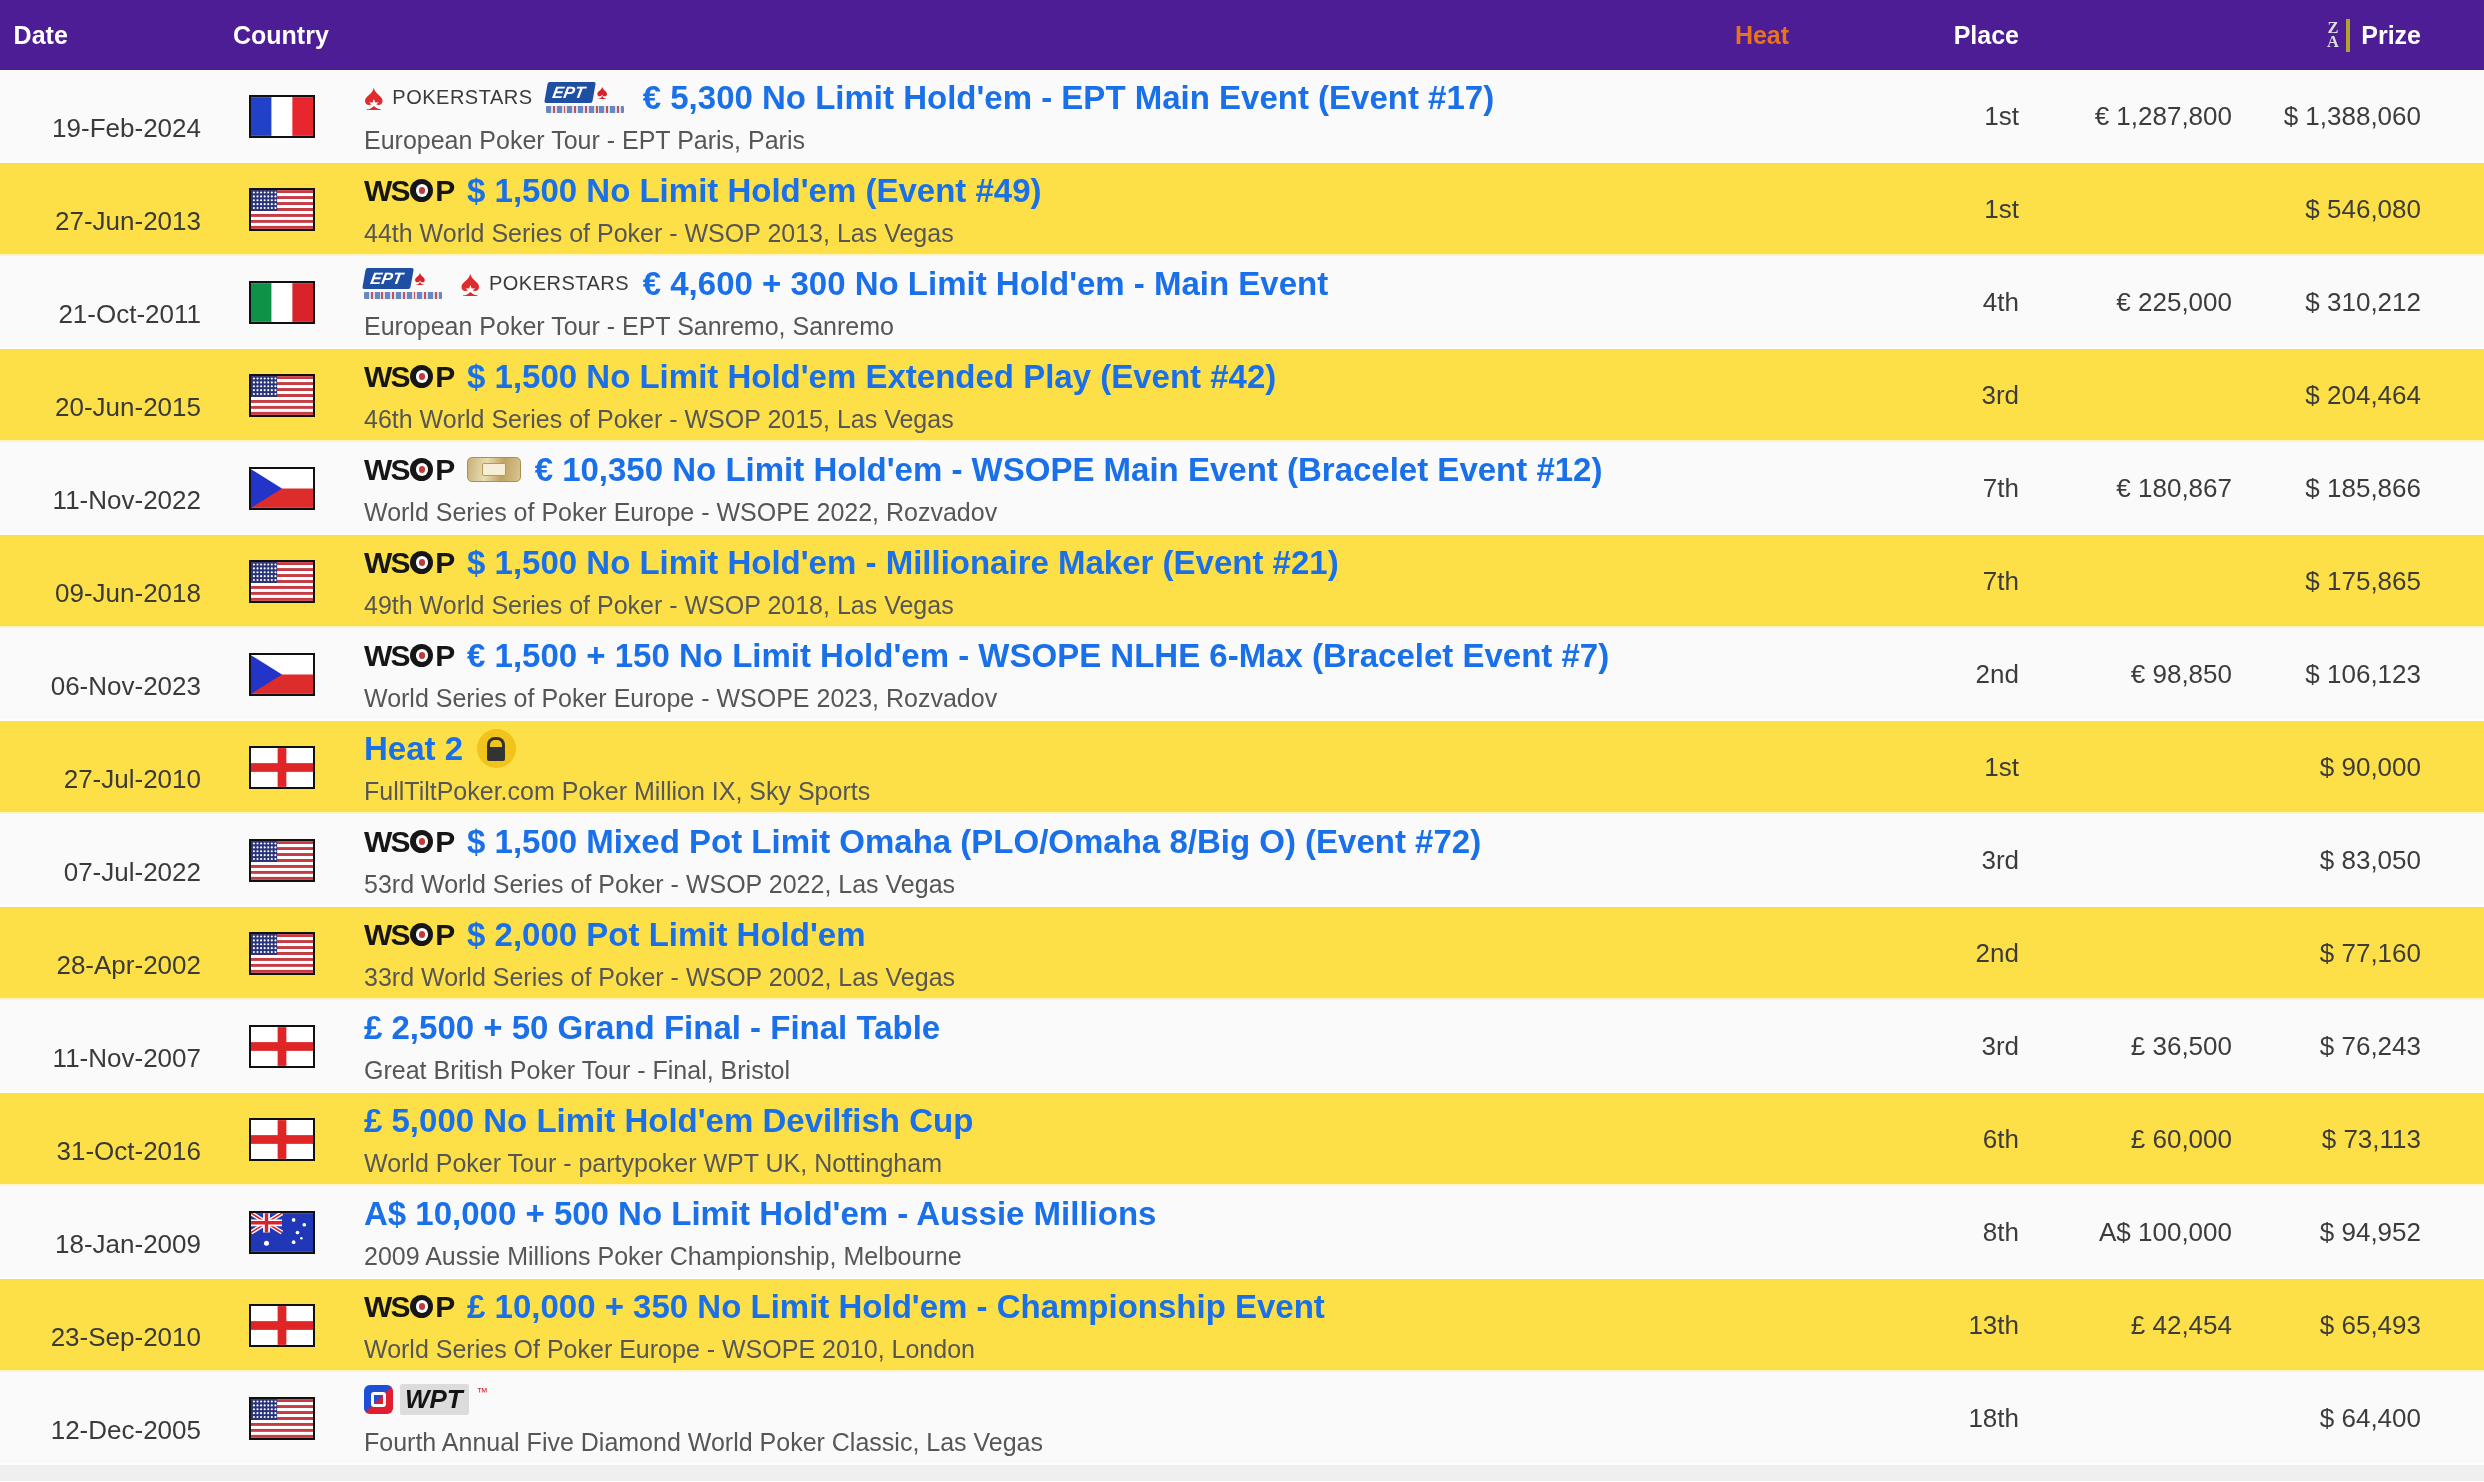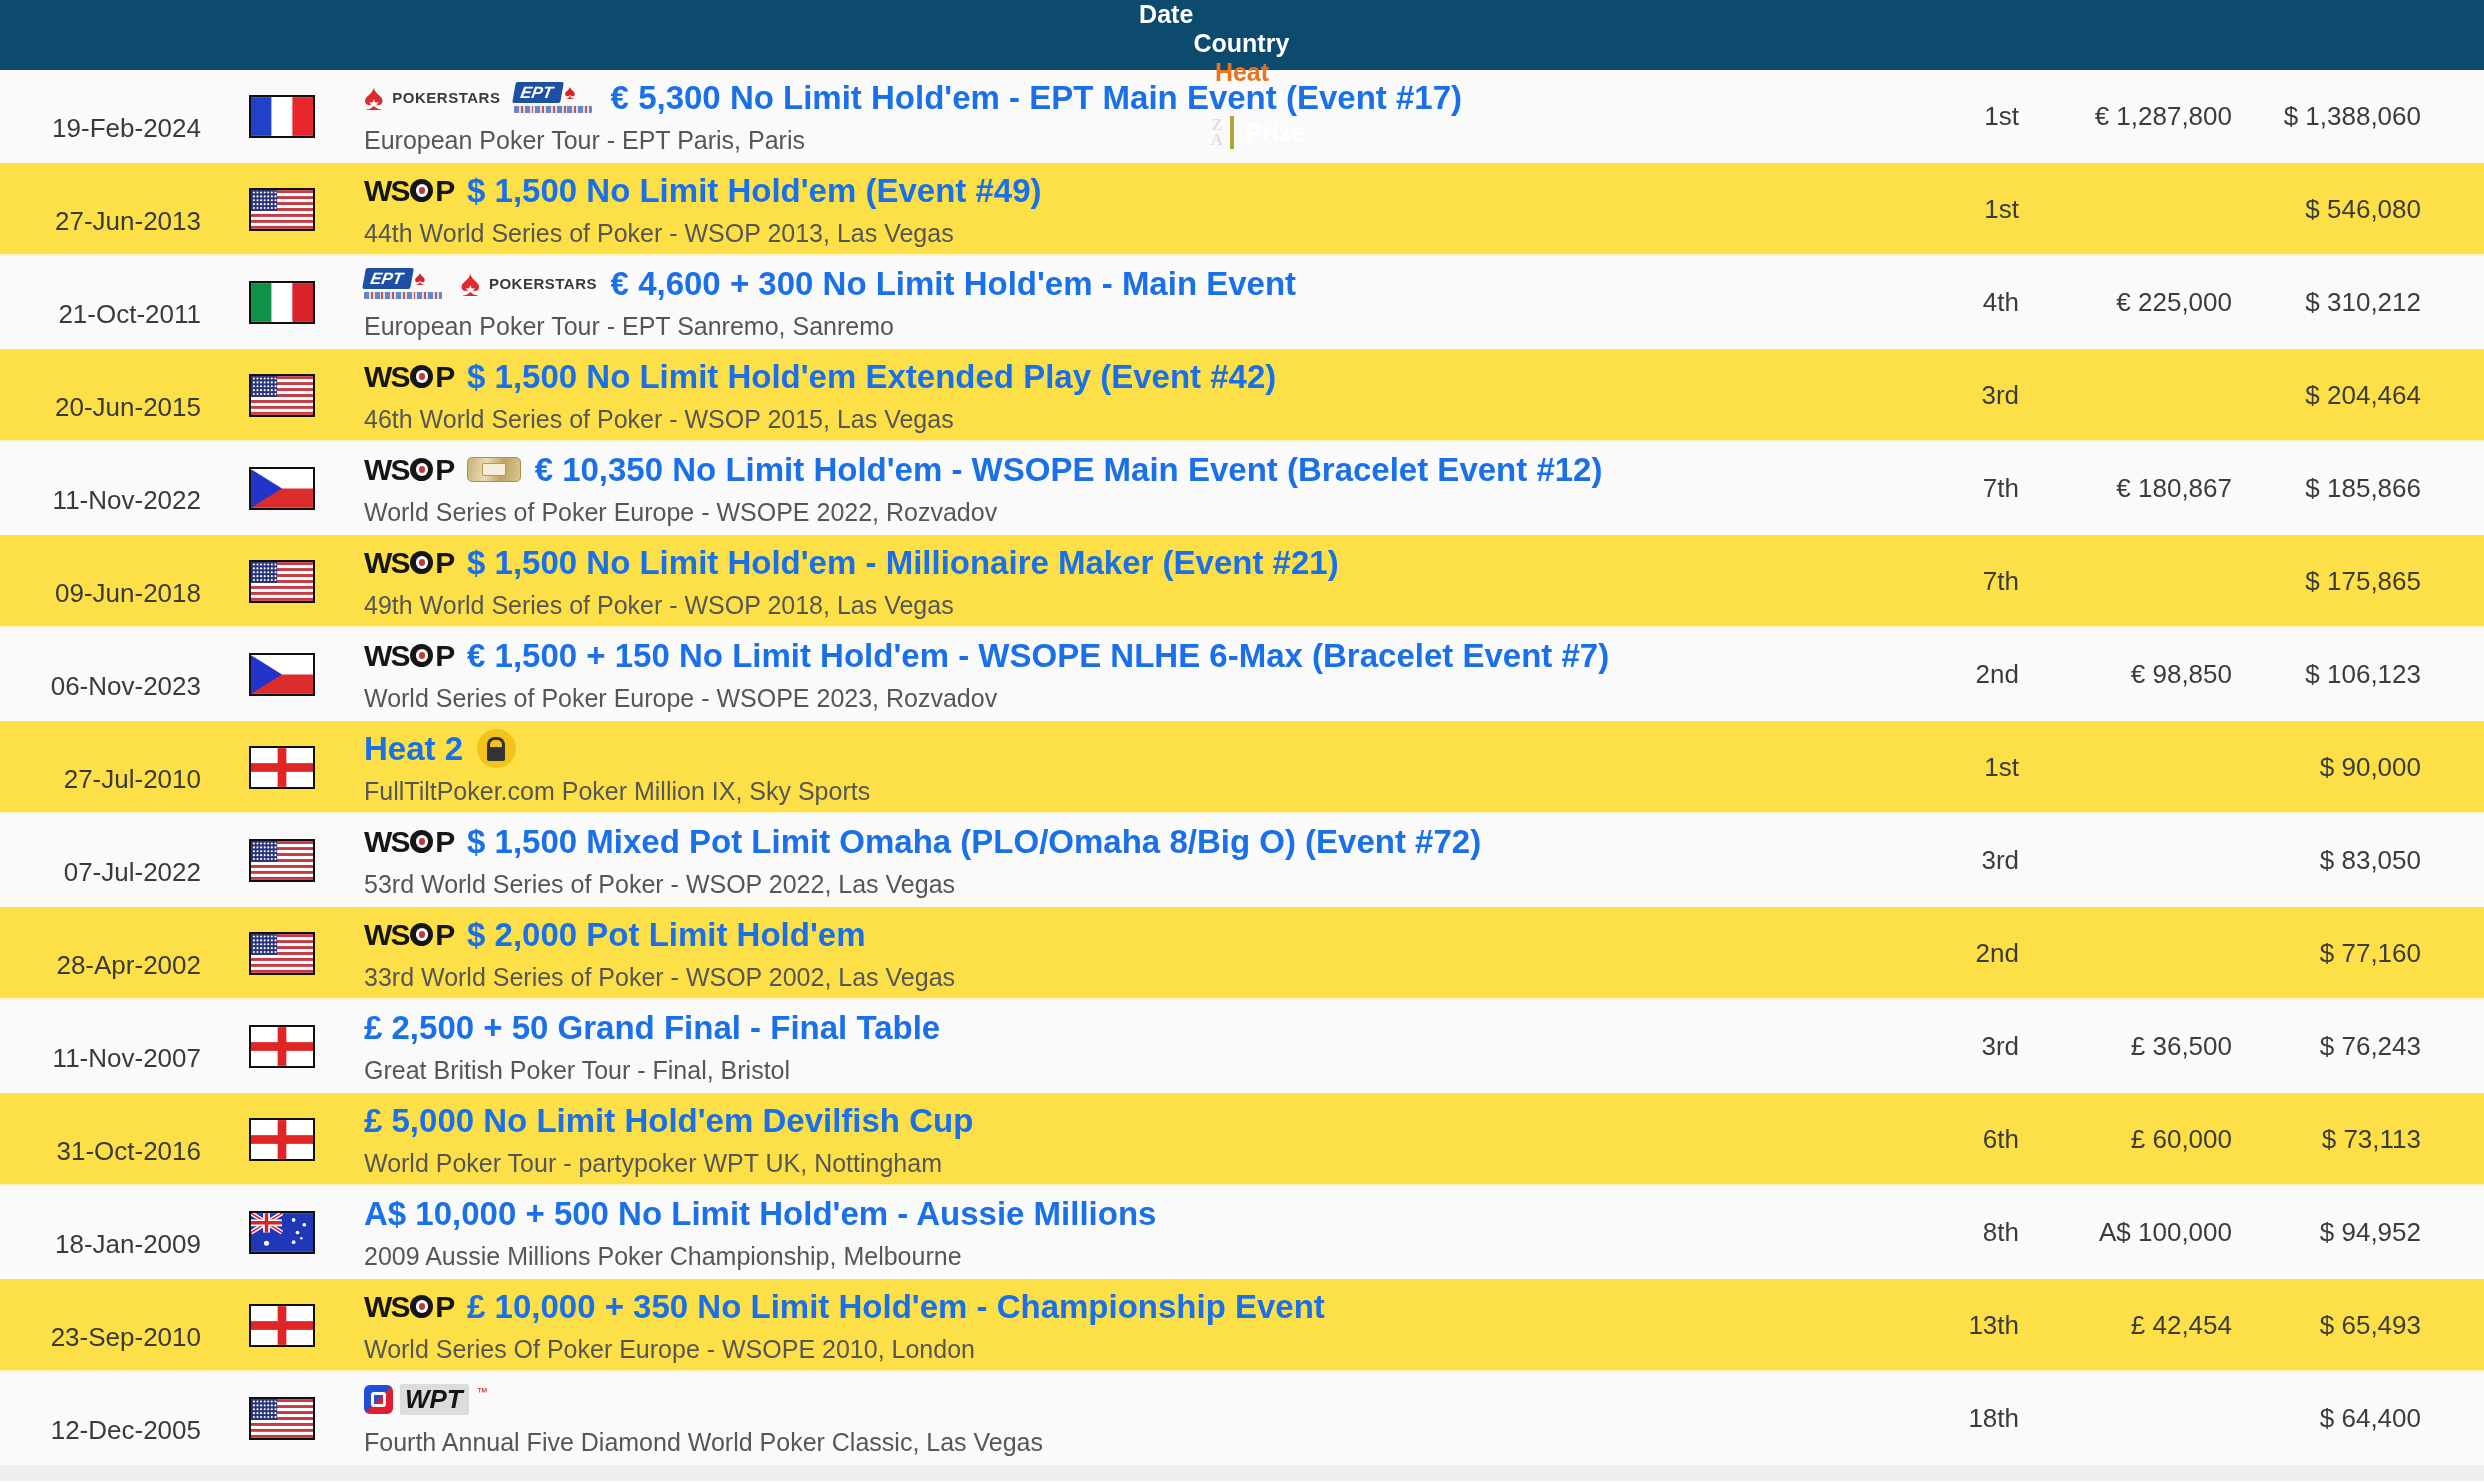--- a/index.html
+++ b/index.html
@@ -4,22 +4,22 @@
 <style>
   html,body{margin:0;padding:0;}
   body{
     width:2484px;height:1483px;overflow:hidden;background:#fff;
     font-family:"Liberation Sans",sans-serif;
     -webkit-font-smoothing:antialiased;
   }
   .table{width:2484px;}
   
   .hdr{
-    height:70px;background:#0c4a6e;display:flex;align-items:center;
-    color:#fff;font-weight:bold;font-size:25px;flex-direction:column;
+    height:70px;background:#4c1d95;display:flex;align-items:center;
+    color:#fff;font-weight:bold;font-size:25px;
   }
   .hdr .c-date{padding-left:13.6px;justify-content:flex-start;}
   .c-date{width:233px;box-sizing:border-box;display:flex;align-items:center;}
   .c-country{width:97px;box-sizing:border-box;display:flex;align-items:center;}
   .c-event{flex:1;box-sizing:border-box;display:flex;align-items:center;}
   .c-watch{width:146px;box-sizing:border-box;display:flex;align-items:center;justify-content:center;}
   .c-place{width:184px;box-sizing:border-box;display:flex;align-items:center;justify-content:flex-end;}
   .c-local{width:213px;box-sizing:border-box;display:flex;align-items:center;justify-content:flex-end;}
   .c-prize{width:252px;box-sizing:border-box;display:flex;align-items:center;justify-content:flex-end;padding-right:63px;}
   .watch-hdr{color:#E8731E;}
@@ -44,21 +44,21 @@
   
   .logo-wsop{display:inline-flex;align-items:center;font-weight:900;font-size:30px;
     letter-spacing:-1.9px;color:#161616;line-height:1;}
   .wsop-chip{width:23px;height:23px;border-radius:50%;background:#161616;display:inline-flex;
     align-items:center;justify-content:center;margin:0 1.9px;}
   .wsop-chip-in{width:12.6px;height:12.6px;border-radius:50%;background:#fff;display:flex;align-items:center;justify-content:center;}
   .wsop-chip-dot{width:6.8px;height:6.8px;border-radius:50%;background:#C03A3A;}
   .logo-pokerstars{display:inline-flex;align-items:center;gap:8.7px;}
   .ps-spade{position:relative;font-size:37px;line-height:35px;color:#DF2B2B;}
   .ps-star{position:absolute;top:6.8px;left:50%;transform:translateX(-50%);color:#fff;font-size:12.6px;}
-  .ps-text{font-weight:700;font-size:15px;color:#3A3A3A;letter-spacing:0.5px;}
+  .ps-text{font-weight:400;font-size:20px;color:#3A3A3A;letter-spacing:0.5px;}
   .logo-ept{display:inline-flex;flex-direction:column;width:83px;}
   .ept-top{display:flex;align-items:center;}
   .ept-band{background:#1F4FA3;color:#fff;font-style:italic;font-weight:900;font-size:16.5px;
     padding:1.9px 8.7px 2.9px 6.8px;transform:skewX(-10deg);border-radius:1.9px;line-height:1;}
   .ept-spade{color:#D8232A;font-size:20.4px;line-height:19.4px;margin-left:2.9px;}
   .ept-sub{margin-top:2.9px;height:6.8px;width:78px;
     background:repeating-linear-gradient(90deg,#6C86C2 0 4.9px,#D9E0F0 4.9px 6.8px,#B9575C 6.8px 8.7px,#D9E0F0 8.7px 10.7px);
     border-radius:1px;}
   .logo-bracelet{width:54px;height:25px;border-radius:4.9px;position:relative;
     background:linear-gradient(100deg,#C8B077,#EADDB2 35%,#BFA263 65%,#D9C68F);

